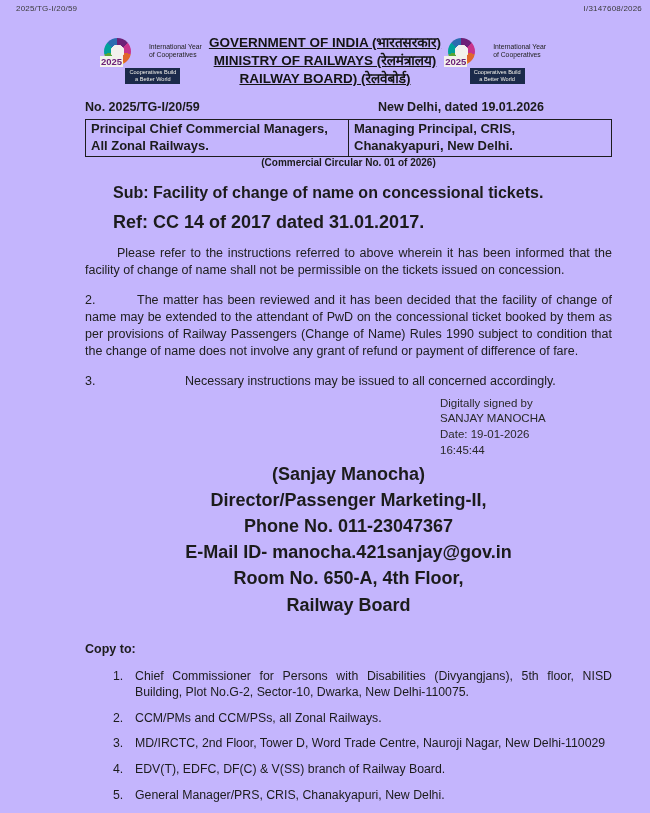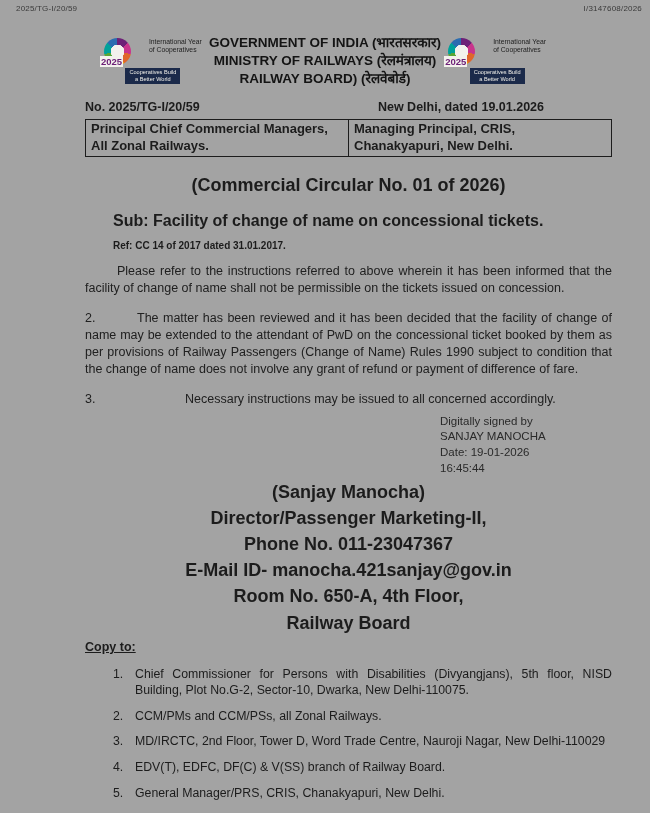--- a/index.html
+++ b/index.html
@@ -1,37 +1,37 @@
 <!DOCTYPE html>
 <html><head>
 <meta charset="utf-8">
 <style>
   * { box-sizing: border-box; margin: 0; padding: 0; }
   html, body { background: #e8e6e2; }
   .page {
     position: relative;
     width: 650px;
     height: 813px;
-    background: #a3a3a3;
+    background: #c4b5fd;
     font-family: "Liberation Sans", sans-serif;
     color: #1c1c1c;
     overflow: hidden;
   }
   .corner-ref { position: absolute; top: 4px; font-size: 8px; color: #3a3a3a; letter-spacing: 0.2px; }
   .corner-ref.left  { left: 16px; }
   .corner-ref.right { right: 8px; }
 
   .content { padding: 0 38px 0 85px; }
 
   
   .header { display: flex; justify-content: center; align-items: center; gap: 10px; padding-top: 34px; }
-  .header-text { text-align: center; font-weight: bold; font-size: 13.5px; line-height: 1.32; color: #141414; }
+  .header-text { text-align: center; font-weight: bold; font-size: 13.5px; line-height: 1.32; color: #141414; text-decoration: underline; }
 
   .logo { width: 92px; display: flex; flex-direction: column; align-items: center; }
-  .logo-top { display: flex; align-items: flex-start; gap: 18px; }
+  .logo-top { display: flex; align-items: center; gap: 18px; }
   .logo-emblem {
     position: relative; width: 27px; height: 27px; border-radius: 50%;
     background:
       radial-gradient(circle, #f3f1ed 0 35%, rgba(0,0,0,0) 36%),
       conic-gradient(#6d2077 0 14%, #c8348c 14% 28%, #e0662c 28% 42%, #f0a500 42% 56%, #57a635 56% 72%, #00a19a 72% 86%, #2b6cb0 86% 100%);
     flex: none;
   }
   .logo-year {
     position: absolute; left: -4px; bottom: -2px;
     background: #f3f1ed; color: #6d2077; font-weight: bold; font-size: 9.5px; padding: 0 1px;
@@ -47,39 +47,39 @@
   .meta-date { margin-left: auto; margin-right: 68px; }
 
   
   table.addr { width: 100%; border-collapse: collapse; margin-top: 5px; }
   table.addr td {
     border: 1.6px solid #1c1c1c; font-weight: bold; font-size: 13px;
     line-height: 1.3; padding: 1px 5px; width: 50%; vertical-align: top;
   }
 
   
-  .circular-no { text-align: center; font-weight: bold; font-size: 18px; margin-top: 18px; }
+  .circular-no { text-align: center; font-weight: bold; font-size: 10px; }
   .sub-line { margin-top: 16px; margin-left: 28px; font-weight: bold; font-size: 16px; }
-  .ref-line { margin-top: 10px; margin-left: 28px; font-weight: bold; font-size: 10px; }
+  .ref-line { margin-top: 10px; margin-left: 28px; font-weight: bold; font-size: 18px; }
 
   .para { margin-top: 12px; font-size: 12.5px; line-height: 1.38; text-align: justify; color: #202020; }
   .para.indent { text-indent: 32px; }
   .pnum { display: inline-block; }
   .pnum.w2 { width: 52px; }
   .pnum.w3 { width: 100px; }
 
   
   .digital-sign {
     margin-top: 6px; margin-left: auto; width: 172px;
     font-size: 11.5px; line-height: 1.35; color: #2a2a2a; text-align: left;
   }
   .sign-block { margin-top: 3px; text-align: center; font-weight: bold; font-size: 18px; line-height: 1.45; }
 
   
-  .copy-heading { margin-top: 4px; font-weight: bold; font-size: 12.5px; text-decoration: underline; }
+  .copy-heading { margin-top: 24px; font-weight: bold; font-size: 12.5px; }
   .copy-list { margin-top: 12px; margin-left: 28px; display: flex; flex-direction: column; gap: 9px; }
   .copy-item { display: flex; font-size: 12.3px; line-height: 1.35; }
   .copy-item .num { flex: none; width: 22px; }
   .copy-item .txt { flex: 1; text-align: justify; }
 </style>
 </head>
 <body>
 
 <div class="page">
 

